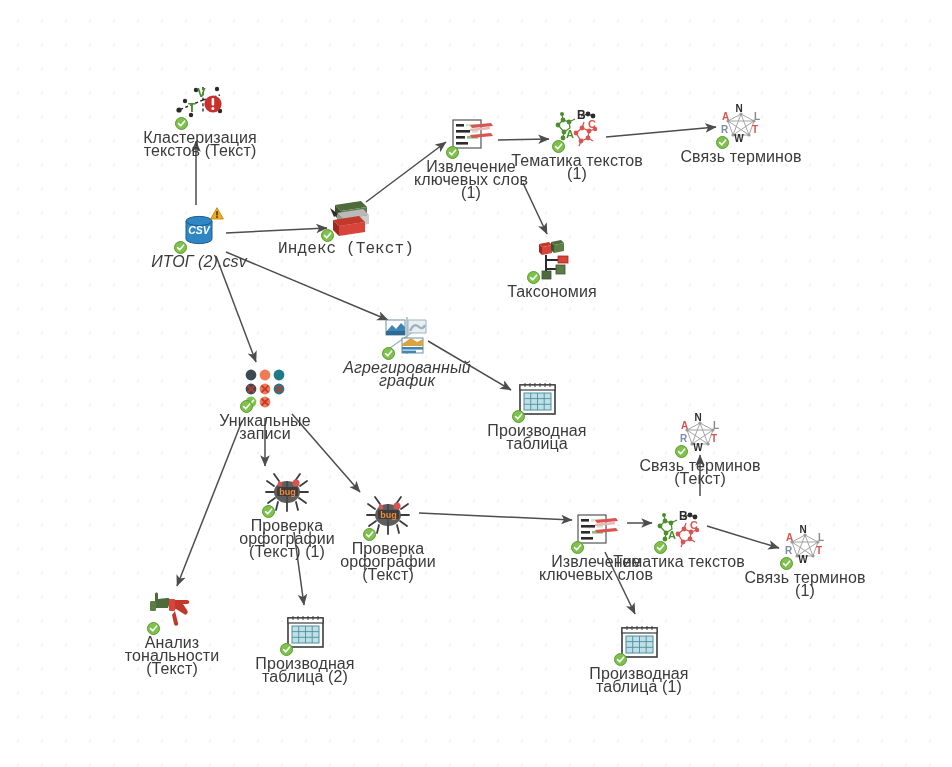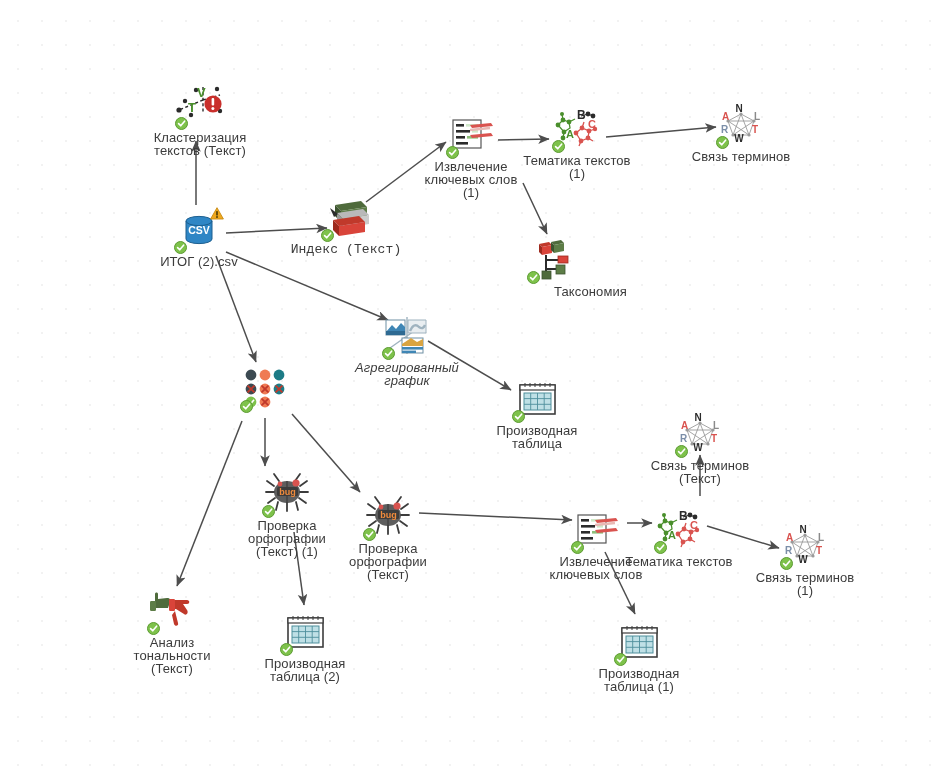--- a/index.html
+++ b/index.html
@@ -31,21 +31,21 @@
   }
   .node .glyph{
     position:relative;
     width:54px;height:44px;
     margin:0 auto;
     display:block;
   }
   .node .glyph svg{display:block;width:54px;height:44px;overflow:visible;}
   .node .label{
     margin-top:3px;
-    font-size:13px;
+    font-size:16px;
     line-height:13px;
     color:#3b3b3b;
     letter-spacing:0.1px;
     white-space:pre-line;
   }
   .badge-ok,.badge-warn{position:absolute;}
   .topstrip{position:absolute;left:0;top:0;width:952px;height:3px;background:#ffffff;}
 </style>
 </head>
 <body>
@@ -100,21 +100,21 @@
     <text x="15" y="28" font-size="13" font-weight="bold" fill="#4a8f2c" font-family="Liberation Sans, sans-serif">T</text>
           </svg>
           <svg class="badge-ok" style="left:2px;bottom:-2px;position:absolute;width:13px;height:13px" viewBox="0 0 13 13" xmlns="http://www.w3.org/2000/svg">
             <circle cx="6.5" cy="6.5" r="6" fill="#7ec24b" stroke="#5c9b32" stroke-width="1"></circle>
             <path d="M3.6,6.6 L5.7,8.8 L9.6,4.2" stroke="#ffffff" stroke-width="1.6" fill="none" stroke-linecap="round" stroke-linejoin="round"></path>
           </svg>
         </div>
         <div class="label">Кластеризация
 текстов (Текст)</div>
       </div>
-      <div class="node" style="left: 199px; top: 208px;">
+      <div class="node" style="left: 199px; top: 208px; font-style: italic;">
         <div class="glyph">
           <svg viewBox="0 0 54 44" xmlns="http://www.w3.org/2000/svg">
     <ellipse cx="27" cy="13" rx="13" ry="4.6" fill="#2f86c5"></ellipse>
     <path d="M14,13 L14,31 A13,4.6 0 0 0 40,31 L40,13 Z" fill="#2f86c5"></path>
     <ellipse cx="27" cy="13" rx="13" ry="4.6" fill="none" stroke="#1c5f90" stroke-width="1"></ellipse>
     <path d="M14,13 L14,31 A13,4.6 0 0 0 40,31 L40,13" fill="none" stroke="#1c5f90" stroke-width="1"></path>
     <text x="27" y="26" font-size="10.5" font-weight="bold" fill="#ffffff" text-anchor="middle" font-family="Liberation Sans, sans-serif">CSV</text>
           </svg>
           <svg class="badge-ok" style="left:2px;bottom:-2px;position:absolute;width:13px;height:13px" viewBox="0 0 13 13" xmlns="http://www.w3.org/2000/svg">
             <circle cx="6.5" cy="6.5" r="6" fill="#7ec24b" stroke="#5c9b32" stroke-width="1"></circle>
@@ -232,21 +232,21 @@
     <text x="38" y="30" font-size="10" font-weight="bold" fill="#d9534f" font-family="Liberation Sans, sans-serif">T</text>
     <text x="25" y="39" font-size="10" font-weight="bold" fill="#2b2b2b" text-anchor="middle" font-family="Liberation Sans, sans-serif">W</text>
           </svg>
           <svg class="badge-ok" style="left:2px;bottom:-2px;position:absolute;width:13px;height:13px" viewBox="0 0 13 13" xmlns="http://www.w3.org/2000/svg">
             <circle cx="6.5" cy="6.5" r="6" fill="#7ec24b" stroke="#5c9b32" stroke-width="1"></circle>
             <path d="M3.6,6.6 L5.7,8.8 L9.6,4.2" stroke="#ffffff" stroke-width="1.6" fill="none" stroke-linecap="round" stroke-linejoin="round"></path>
           </svg>
         </div>
         <div class="label">Связь терминов</div>
       </div>
-      <div class="node" style="left: 552px; top: 238px; text-align: right;">
+      <div class="node" style="left: 552px; top: 238px;">
         <div class="glyph">
           <svg viewBox="0 0 54 44" xmlns="http://www.w3.org/2000/svg">
     <path d="M14,6 L24,4 L27,7 L17,9 Z" fill="#c0392b"></path>
     <path d="M14,6 L14,14 L17,17 L17,9 Z" fill="#9e2a1e"></path>
     <path d="M17,9 L27,7 L27,15 L17,17 Z" fill="#d9443a"></path>
     <path d="M26,4 L36,2 L39,5 L29,7 Z" fill="#4f6b3c"></path>
     <path d="M26,4 L26,12 L29,15 L29,7 Z" fill="#3d5330"></path>
     <path d="M29,7 L39,5 L39,13 L29,15 Z" fill="#5d7d47"></path>
     <path d="M21,17 L21,38 M21,22 L33,22 M21,31 L31,31" stroke="#2b2b2b" stroke-width="2" fill="none"></path>
     <rect x="33" y="18" width="10" height="7" fill="#d9443a" stroke="#9e2a1e" stroke-width="0.8"></rect>
@@ -324,20 +324,22 @@
     <circle cx="27" cy="35" r="5.4" fill="#ef7a53"></circle>
     <g stroke="#c0392b" stroke-width="1.8">
       <path d="M23.6,31.6 L30.4,38.4 M30.4,31.6 L23.6,38.4"></path>
     </g>
           </svg>
           <svg class="badge-ok" style="left:2px;bottom:-2px;position:absolute;width:13px;height:13px" viewBox="0 0 13 13" xmlns="http://www.w3.org/2000/svg">
             <circle cx="6.5" cy="6.5" r="6" fill="#7ec24b" stroke="#5c9b32" stroke-width="1"></circle>
             <path d="M3.6,6.6 L5.7,8.8 L9.6,4.2" stroke="#ffffff" stroke-width="1.6" fill="none" stroke-linecap="round" stroke-linejoin="round"></path>
           </svg>
         </div>
+        <div class="label">Уникальные
+записи</div>
       </div>
       <div class="node" style="left: 287px; top: 472px;">
         <div class="glyph">
           <svg viewBox="0 0 54 44" xmlns="http://www.w3.org/2000/svg">
     <ellipse cx="27" cy="20" rx="13" ry="11" fill="#5e5e5e"></ellipse>
     <path d="M27,9 L27,31" stroke="#3c3c3c" stroke-width="1.2"></path>
     <g stroke="#3c3c3c" stroke-width="1.8" fill="none" stroke-linecap="round">
       <path d="M14,14 L7,9 M14,20 L6,20 M15,26 L8,31"></path>
       <path d="M40,14 L47,9 M40,20 L48,20 M39,26 L46,31"></path>
       <path d="M19,9 L14,2 M35,9 L40,2"></path>

